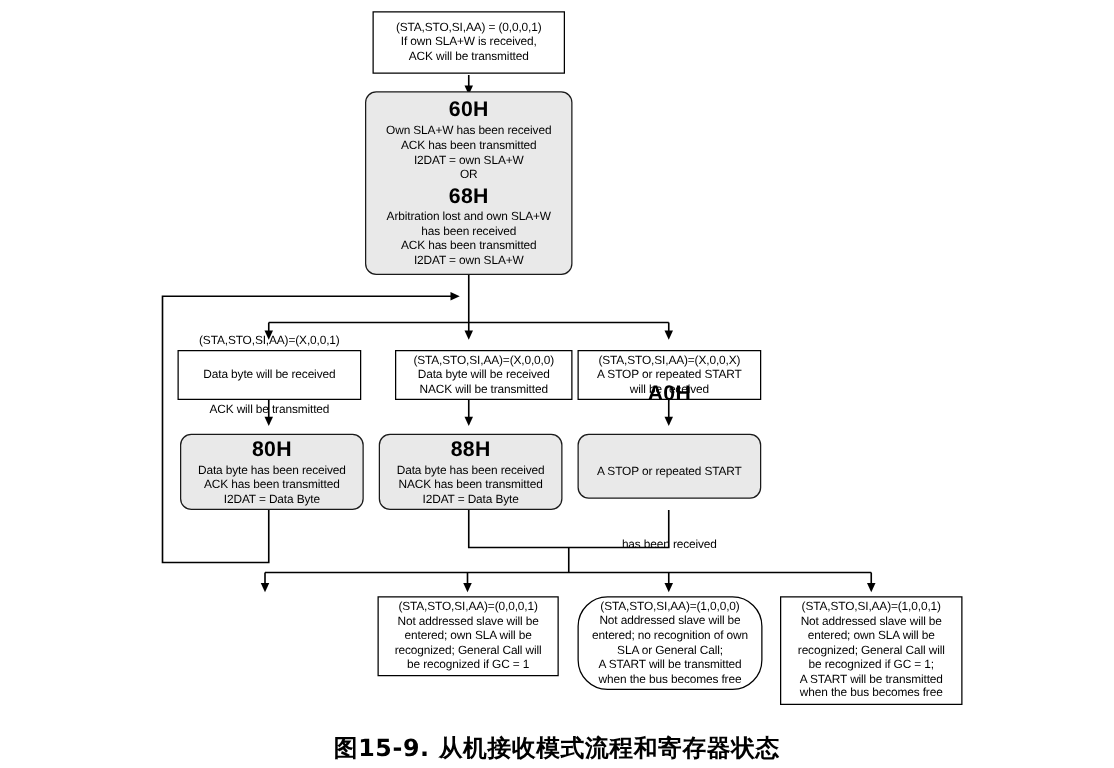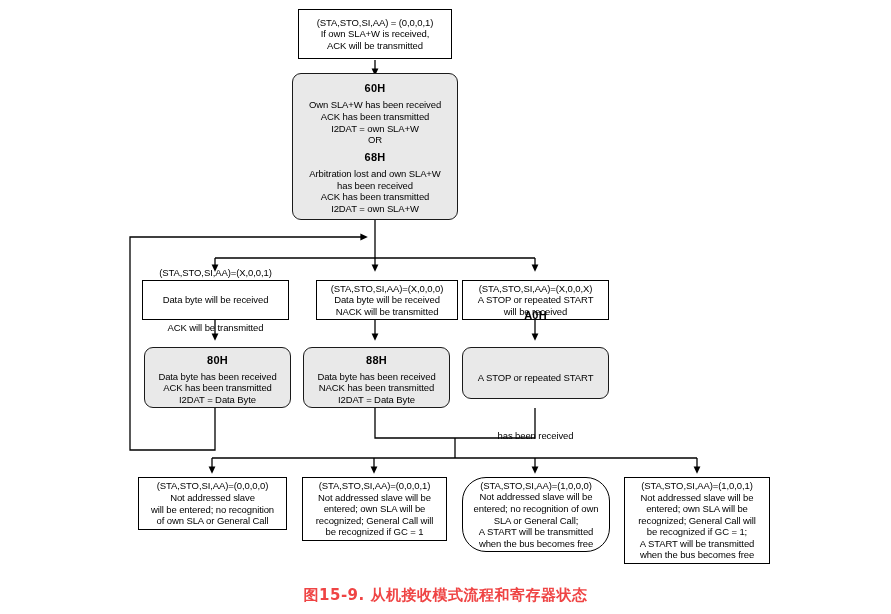--- a/index.html
+++ b/index.html
@@ -27,40 +27,40 @@
     letter-spacing:-0.1px;
     z-index:3;
   }
   .node.state{
     background:#e9e9e9;
     border:1.2px solid #1a1a1a;
     border-radius:9px;
   }
   .node .ln{display:block;white-space:nowrap;}
   .node .code{
-    font-size:11px;
+    font-size:17px;
     line-height:20px;
     font-weight:700;
     letter-spacing:0.2px;
     margin:0 0 1px 0;
   }
   .node .code.second{margin-top:1px;}
   .node .or{font-size:9.5px;line-height:12px;}
   svg#wires{position:absolute;left:0;top:0;width:891px;height:614px;z-index:1;}
   #caption{
     position:absolute;
     left:0;
     top:586px;
     width:891px;
     text-align:center;
     font-family:"DejaVu Sans","Liberation Sans",sans-serif;
-    font-size:15px;
+    font-size:19px;
     font-weight:700;
     letter-spacing:0.5px;
-    color:#ef4444;
+    color:#000000;
   }
 </style>
 </head>
 <body>
 
 <div id="canvas">
 
   <svg id="wires" xmlns="http://www.w3.org/2000/svg">
     <defs>
       <marker id="arrow" markerWidth="9" markerHeight="9" refX="4.2" refY="4.3" orient="auto" markerUnits="userSpaceOnUse">
@@ -143,26 +143,20 @@
     <span class="ln">NACK has been transmitted</span>
     <span class="ln">I2DAT = Data Byte</span>
   </div>
 
   <div class="node state" style="left:462px;top:347px;width:147px;height:52px;gap:46px;">
     <span class="code">A0H</span>
     <span class="ln">A STOP or repeated START</span>
     <span class="ln">has been received</span>
   </div>
 
-  <div class="node" style="left:138px;top:477px;width:149px;height:53px;">
-    <span class="ln">(STA,STO,SI,AA)=(0,0,0,0)</span>
-    <span class="ln">Not addressed slave</span>
-    <span class="ln">will be entered; no recognition</span>
-    <span class="ln">of own SLA or General Call</span>
-  </div>
 
   <div class="node" style="left:302px;top:477px;width:145px;height:64px;text-align:right;">
     <span class="ln">(STA,STO,SI,AA)=(0,0,0,1)</span>
     <span class="ln">Not addressed slave will be</span>
     <span class="ln">entered; own SLA will be</span>
     <span class="ln">recognized; General Call will</span>
     <span class="ln">be recognized if GC = 1</span>
   </div>
 
   <div class="node" style="left:462px;top:477px;width:148px;height:75px;border-radius:24px;">

